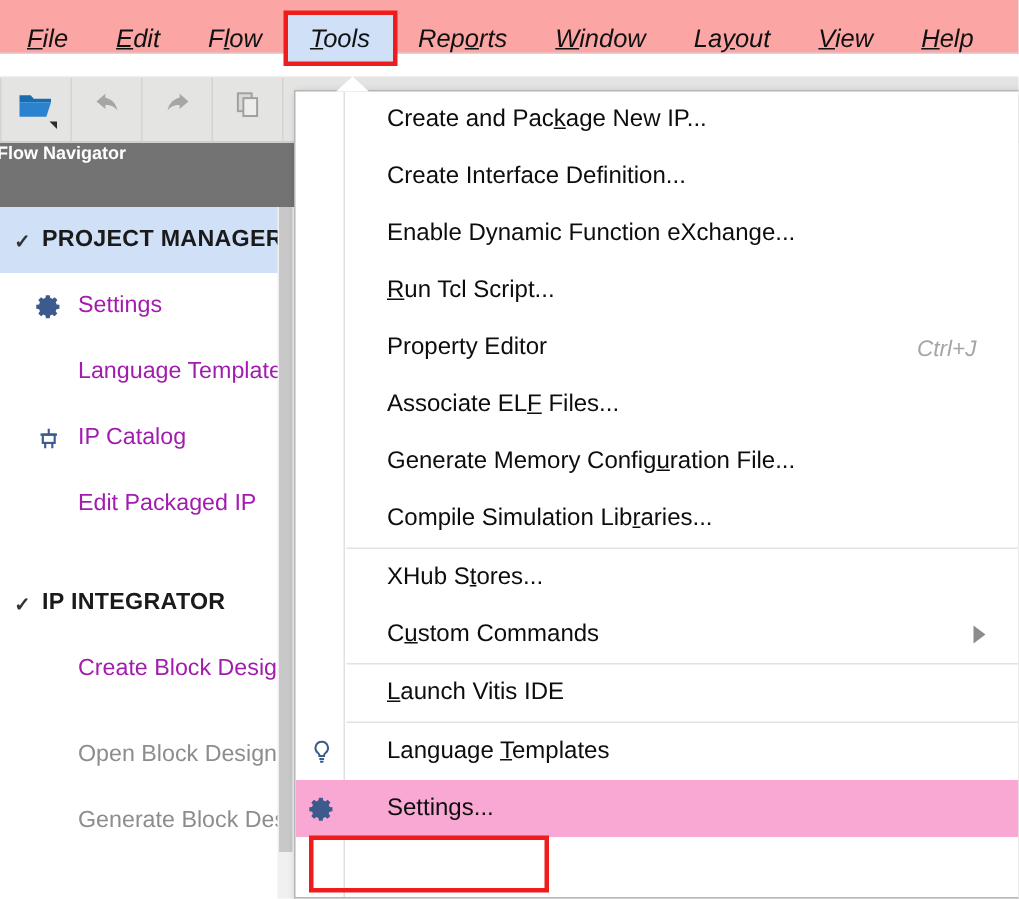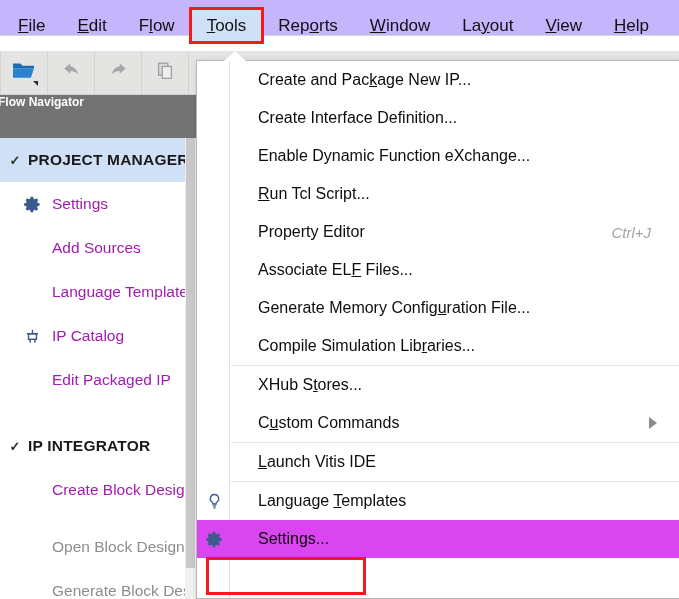--- a/index.html
+++ b/index.html
@@ -14,23 +14,24 @@
     background: #ffffff;
     position: relative;
     -webkit-font-smoothing: antialiased;
   }
 
   
   #menubar {
     position: absolute;
     left: 0; top: 0;
     width: 679px; height: 36px;
-    background: #c4b5fd;
+    background: #fca5a5;
     border-bottom: 1px solid #d6d6d4;
     box-sizing: border-box;
+    font-style: italic;
   }
   .menubar-inner {
     display: flex;
     align-items: center;
     height: 51px;
     padding-left: 2px;
   }
   .menu-title {
     font-size: 17px;
     color: #111111;
@@ -193,21 +194,21 @@
     position: relative;
     height: 38px;
     display: flex;
     align-items: center;
     font-size: 16px;
     color: #0d0d0d;
     white-space: nowrap;
     box-sizing: border-box;
   }
   .menu-item.selected {
-    background: #d946ef;
+    background: #f9a8d4;
   }
   .mi-icon {
     position: absolute;
     left: 0;
     width: 34px;
     height: 100%;
     display: flex;
     align-items: center;
     justify-content: center;
   }
@@ -305,23 +306,20 @@
       <div class="sb-item">
         <span class="sb-icon">
           <svg width="19" height="19" viewBox="0 0 24 24" aria-hidden="true">
         <path fill="#3d5a8c" d="M12 8.3a3.7 3.7 0 1 0 0 7.4 3.7 3.7 0 0 0 0-7.4zm0 5.6a1.9 1.9 0 1 1 0-3.8 1.9 1.9 0 0 1 0 3.8z"></path>
         <path fill="#3d5a8c" d="M21 13.6v-3.2l-2.4-.4a6.9 6.9 0 0 0-.7-1.7l1.4-2-2.3-2.3-2 1.4a6.9 6.9 0 0 0-1.7-.7L12.8 2.3H9.6L9.2 4.7a6.9 6.9 0 0 0-1.7.7l-2-1.4L3.2 6.3l1.4 2a6.9 6.9 0 0 0-.7 1.7l-2.4.4v3.2l2.4.4c.17.6.41 1.17.7 1.7l-1.4 2 2.3 2.3 2-1.4c.53.3 1.1.53 1.7.7l.4 2.4h3.2l.4-2.4c.6-.17 1.17-.4 1.7-.7l2 1.4 2.3-2.3-1.4-2c.3-.53.53-1.1.7-1.7l2.4-.4z"></path>
       </svg>
         </span>
         <span class="sb-label">Settings</span>
       </div>
       <div class="sb-item noicon">
-        <span class="sb-label">Add Sources</span>
-      </div>
-      <div class="sb-item noicon">
         <span class="sb-label">Language Templates</span>
       </div>
       <div class="sb-item">
         <span class="sb-icon">
           <svg width="19" height="19" viewBox="0 0 24 24" aria-hidden="true">
         <rect x="7" y="8.5" width="10" height="7" fill="none" stroke="#3d5a8c" stroke-width="1.8"></rect>
         <path stroke="#3d5a8c" stroke-width="1.8" d="M12 3.5v5M5 8.5h14M9 15.5v4.5M15 15.5v4.5"></path>
       </svg>
         </span>
         <span class="sb-label">IP Catalog</span>

